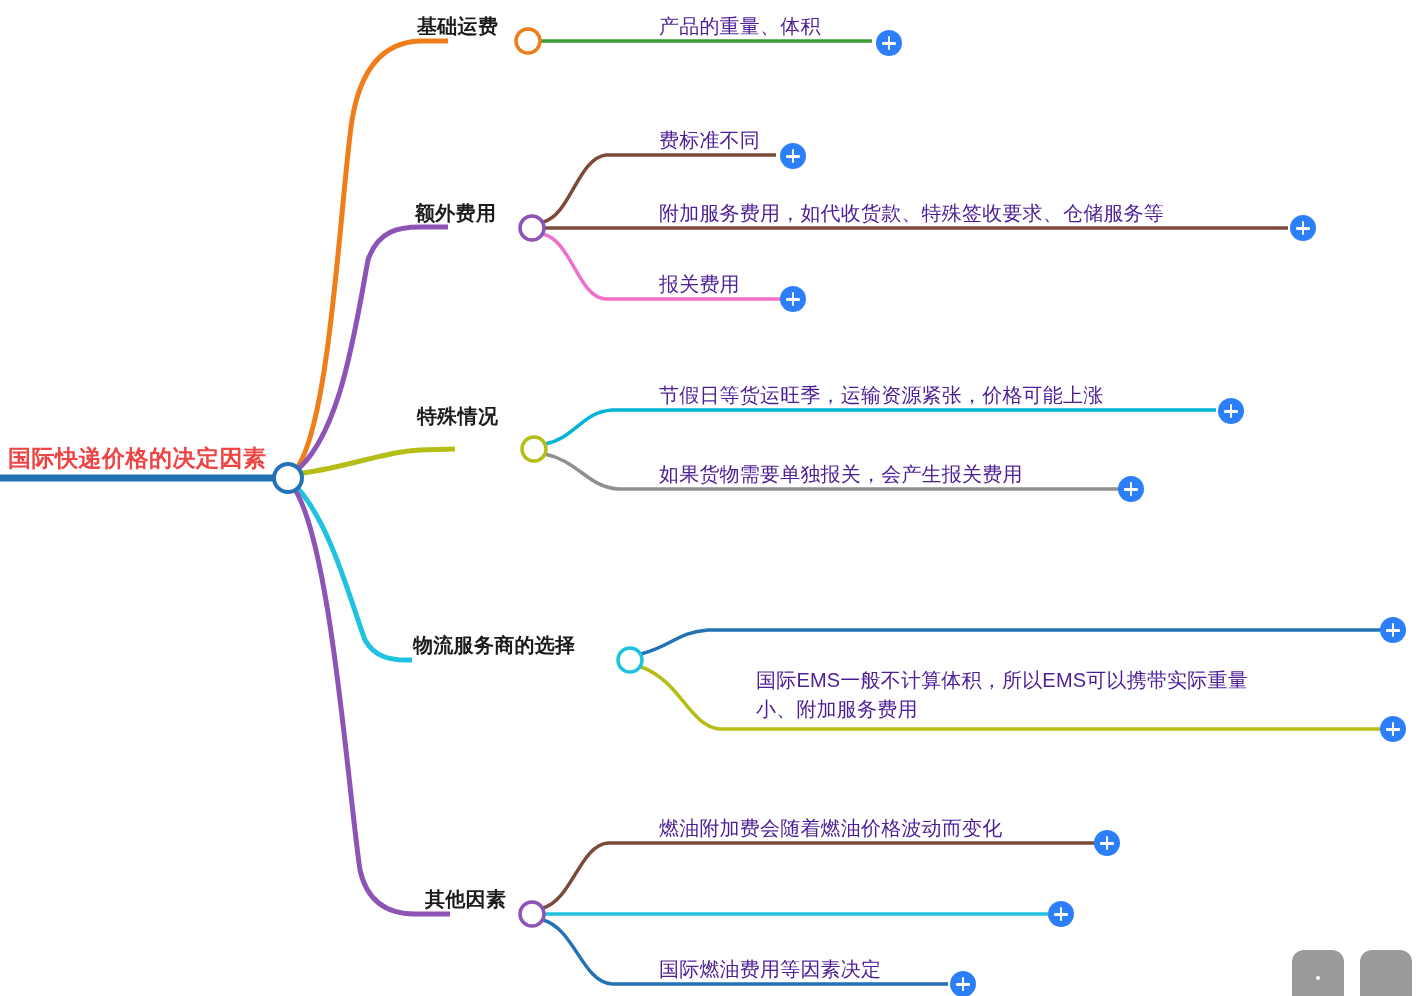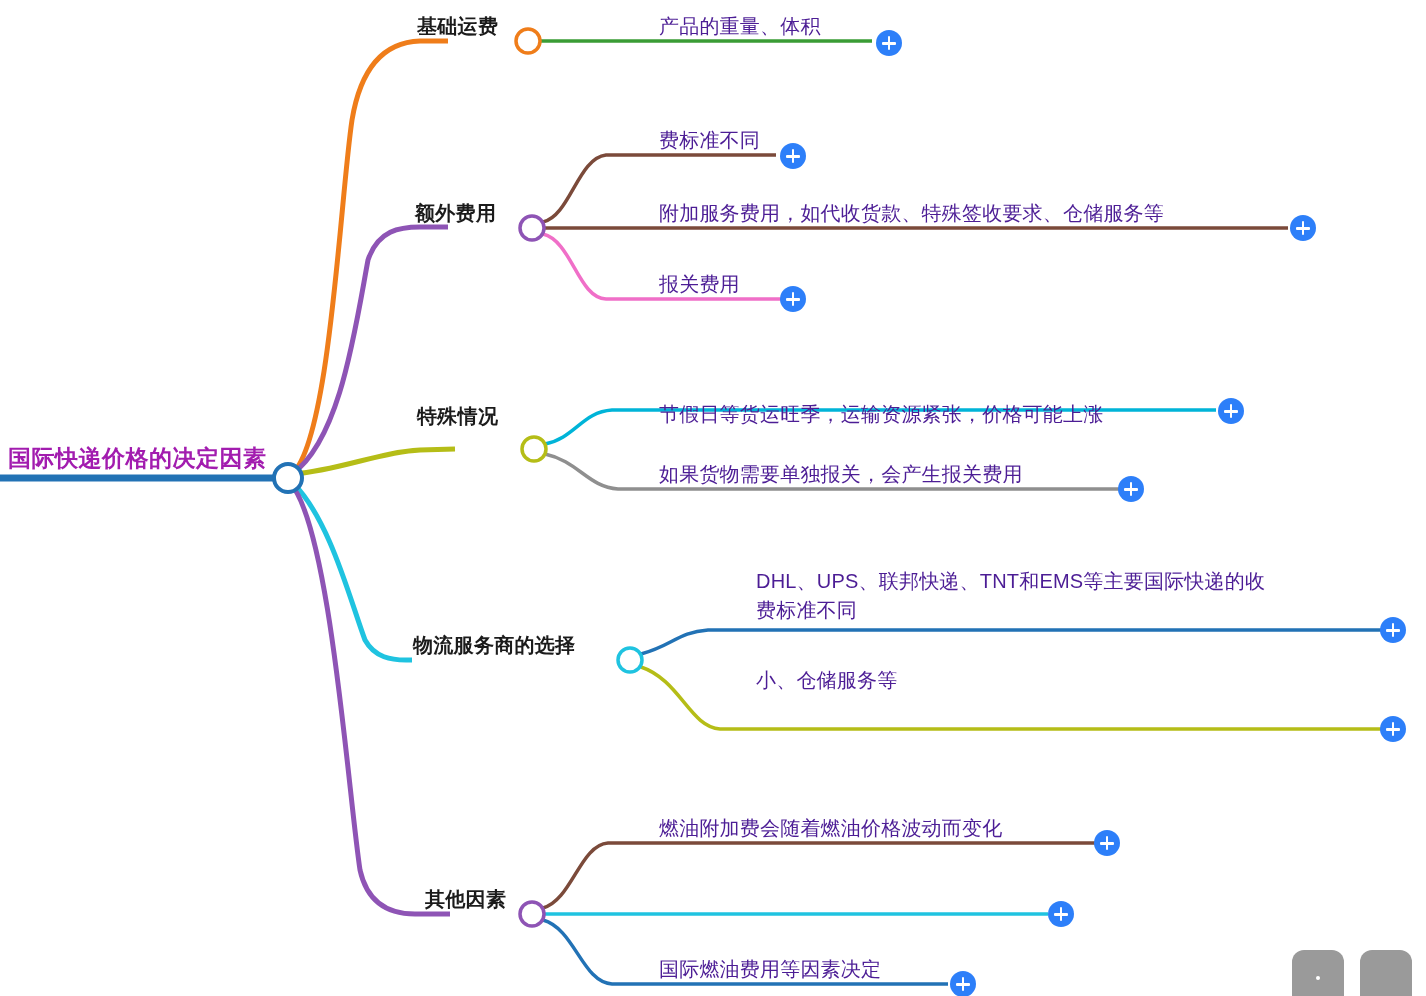--- a/index.html
+++ b/index.html
@@ -27,21 +27,21 @@
   }
   .node {
     position: absolute;
     box-sizing: border-box;
   }
   
   .root-node {
     white-space: nowrap;
     font-size: 23px;
     font-weight: bold;
-    color: #a21caf;
+    color: #ef4444;
     letter-spacing: 0.5px;
     line-height: 1.1;
   }
   
   .branch-node {
     white-space: nowrap;
     font-size: 20px;
     font-weight: bold;
     color: #1b1b1b;
     letter-spacing: 0.3px;
@@ -195,38 +195,35 @@
   <div class="node leaf-node" style="left:659px; top:199px;">
     <span class="leaf-line">附加服务费用，如代收货款、特殊签收要求、仓储服务等</span>
   </div>
   <div class="plus-btn" style="left:1290px; top:215px;"></div>
 
   <div class="node leaf-node" style="left:659px; top:270px;">
     <span class="leaf-line">报关费用</span>
   </div>
   <div class="plus-btn" style="left:780px; top:286px;"></div>
 
-  <div class="node leaf-node" style="left:659px; top:400px;">
+  <div class="node leaf-node" style="left:659px; top:382px;font-family:Liberation Mono, monospace;">
     <span class="leaf-line">节假日等货运旺季，运输资源紧张，价格可能上涨</span>
   </div>
   <div class="plus-btn" style="left:1218px; top:398px;"></div>
 
   <div class="node leaf-node" style="left:659px; top:460px;text-align:right;">
     <span class="leaf-line">如果货物需要单独报关，会产生报关费用</span>
   </div>
   <div class="plus-btn" style="left:1118px; top:476px;"></div>
 
-  <div class="node leaf-node" style="left:756px; top:567px;">
-    <span class="leaf-line">DHL、UPS、联邦快递、TNT和EMS等主要国际快递的收</span>
-    <span class="leaf-line">费标准不同</span>
-  </div>
   <div class="plus-btn" style="left:1380px; top:617px;"></div>
 
   <div class="node leaf-node" style="left:756px; top:666px;">
-    <span class="leaf-line">小、仓储服务等</span>
+    <span class="leaf-line">国际EMS一般不计算体积，所以EMS可以携带实际重量</span>
+    <span class="leaf-line">小、附加服务费用</span>
   </div>
   <div class="plus-btn" style="left:1380px; top:716px;"></div>
 
   <div class="node leaf-node" style="left:659px; top:814px;">
     <span class="leaf-line">燃油附加费会随着燃油价格波动而变化</span>
   </div>
   <div class="plus-btn" style="left:1094px; top:830px;"></div>
 
   <div class="plus-btn" style="left:1048px; top:901px;"></div>
 

